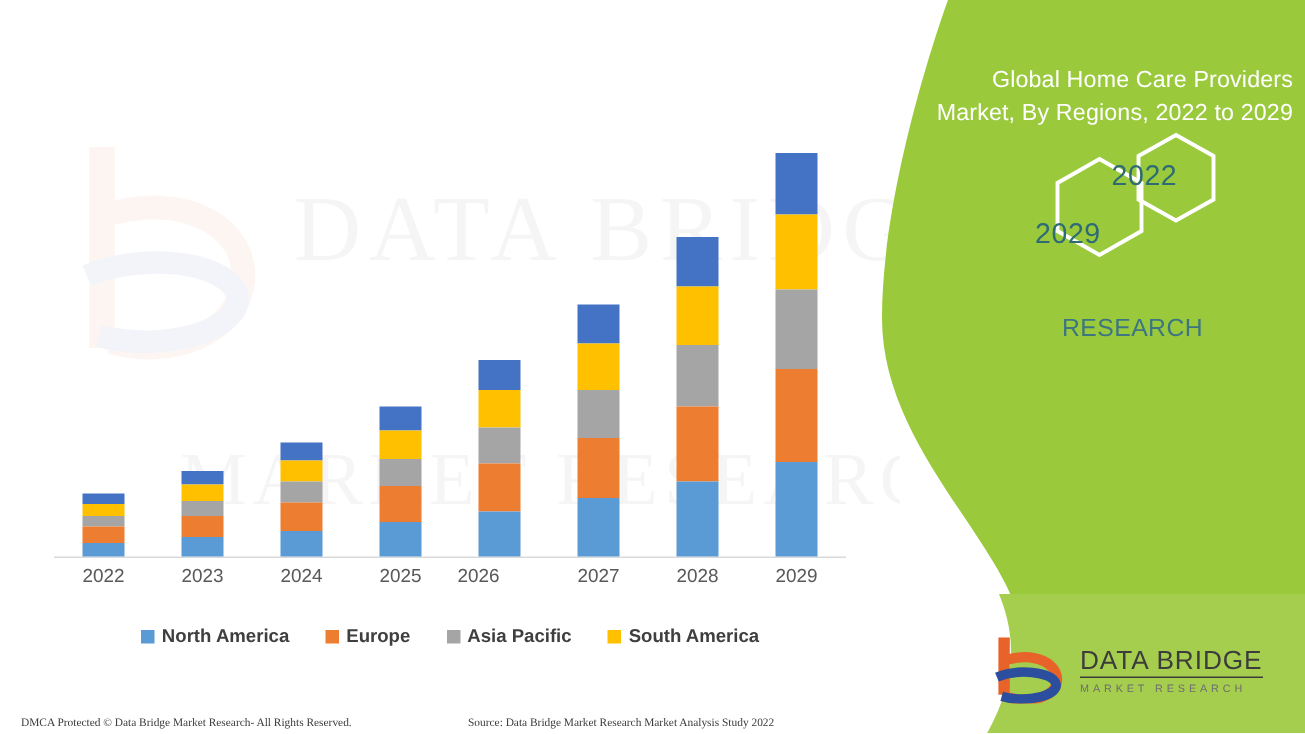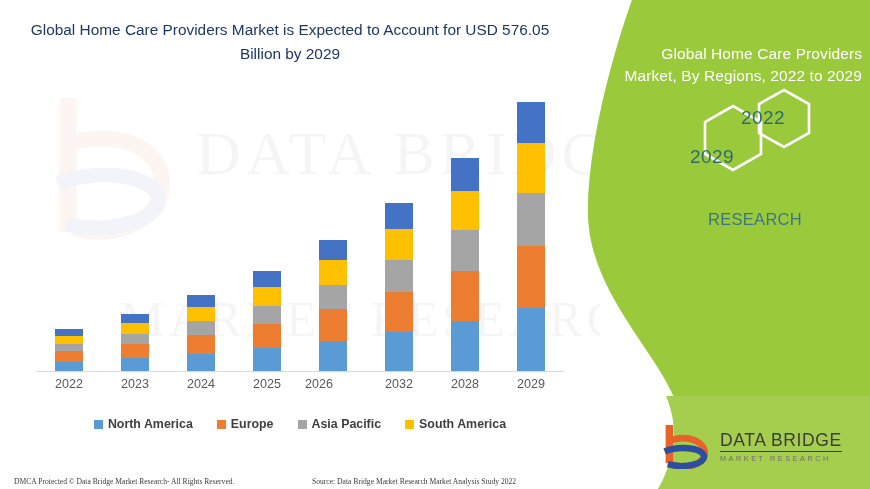--- a/index.html
+++ b/index.html
@@ -185,21 +185,20 @@
   <div class="watermark">
     <svg class="wm-b" viewBox="0 0 120 150">
       <path d="M14 6 L14 140" stroke="#E8632A" stroke-width="17" fill="none"></path>
       <path d="M14 52 C72 34, 112 62, 108 96 C104 130, 60 148, 20 136" stroke="#E8632A" stroke-width="16" fill="none"></path>
       <path d="M4 92 C40 76, 96 82, 104 104 C110 126, 58 144, 12 132" stroke="#2B4F9E" stroke-width="15" fill="none"></path>
     </svg>
     <div class="wm-text wm-1">DATA BRIDGE</div>
     <div class="wm-text wm-2">MARKET RESEARCH</div>
   </div>
 
-  <div class="chart-title">Global Home Care Providers Market is Expected to Account for USD 576.05 Billion by 2029</div>
 
   <div class="plot">
     <div class="axis-line"></div>
     <div class="bars-area" id="bars-area">
         <div class="bar-col" style="left: 19px;">
           <div class="seg" style="height: 6.34828px; background: rgb(68, 114, 196);"></div>
           <div class="seg" style="height: 8.16207px; background: rgb(255, 192, 0);"></div>
           <div class="seg" style="height: 7.25517px; background: rgb(165, 165, 165);"></div>
           <div class="seg" style="height: 10.8828px; background: rgb(237, 125, 49);"></div>
           <div class="seg" style="height: 9.06897px; background: rgb(91, 155, 213);"></div>
@@ -253,21 +252,21 @@
           <div class="seg" style="height: 61.669px; background: rgb(237, 125, 49);"></div>
           <div class="seg" style="height: 63.4828px; background: rgb(91, 155, 213);"></div>
         </div>
       </div>
     <div id="xlabels">
         <div class="xlabel" style="left: 39px;">2022</div>
         <div class="xlabel" style="left: 105px;">2023</div>
         <div class="xlabel" style="left: 171px;">2024</div>
         <div class="xlabel" style="left: 237px;">2025</div>
         <div class="xlabel" style="left: 289px;">2026</div>
-        <div class="xlabel" style="left: 369px;">2032</div>
+        <div class="xlabel" style="left: 369px;">2027</div>
         <div class="xlabel" style="left: 435px;">2028</div>
         <div class="xlabel" style="left: 501px;">2029</div>
       </div>
   </div>
 
   <div class="legend" id="legend">
       <div class="legend-item">
         <span class="swatch" style="background: rgb(91, 155, 213);"></span>
         <span>North America</span>
       </div>

